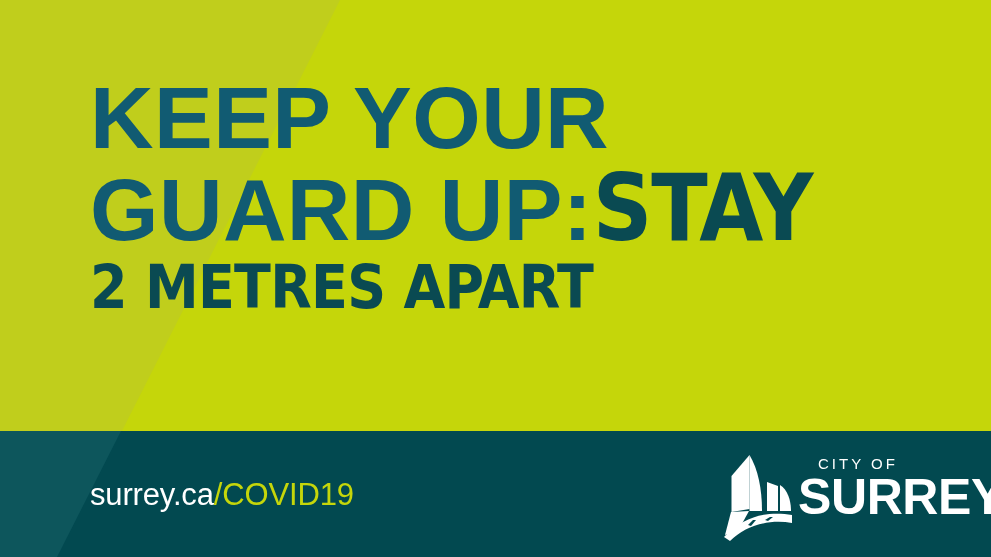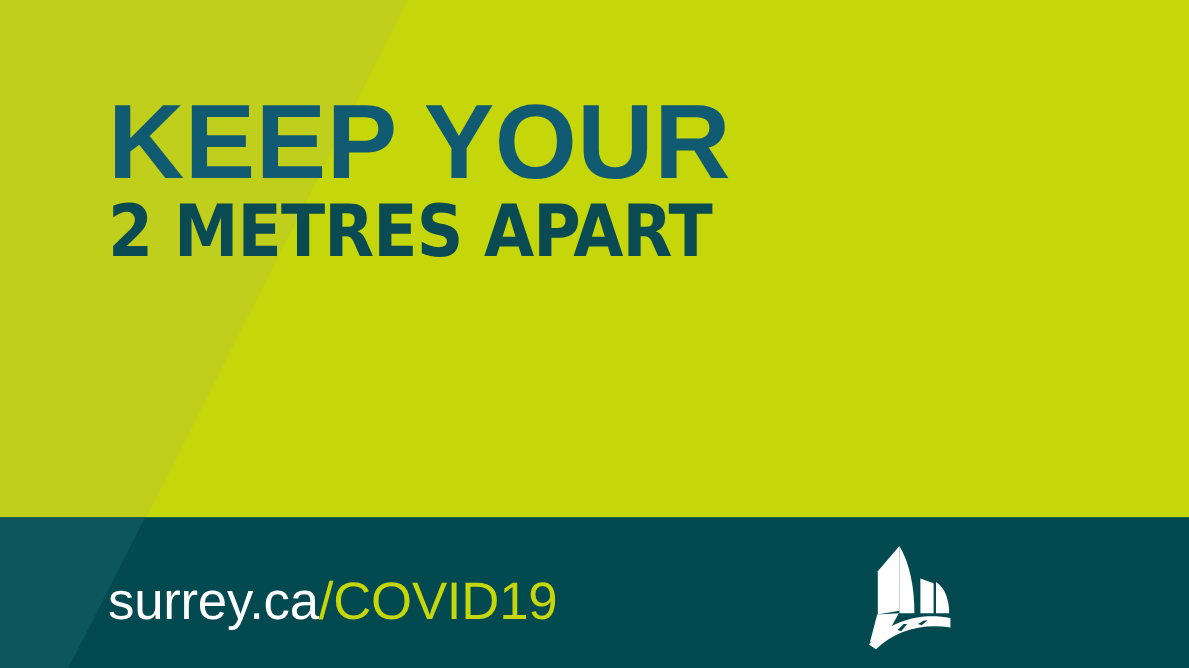--- a/index.html
+++ b/index.html
@@ -90,21 +90,21 @@
     font-family: "DejaVu Sans Condensed", "Liberation Sans Narrow", "Liberation Sans", sans-serif;
     font-stretch: condensed;
     letter-spacing: -0.012em;
   }
 
   
   .url {
     position: absolute;
     left: 90px;
     top: 477px;
-    font-size: 44px;
+    font-size: 31px;
     font-weight: normal;
     letter-spacing: -0.005em;
     white-space: nowrap;
   }
   .url .u-base { color: #ffffff; }
   .url .u-hl { color: #c5d60a; }
 
   
   .logo {
     position: absolute;
@@ -157,20 +157,23 @@
   <div class="panel-green">
     <div class="panel-green-shade"></div>
   </div>
 
   <div class="panel-footer">
     <div class="panel-footer-shade"></div>
   </div>
 
   <div class="headline">
     <span class="hl-line hl-1">KEEP YOUR</span>
+    <span class="hl-line hl-2">
+      <span class="lt">GUARD UP:</span><span class="dk">STAY</span>
+    </span>
     <span class="hl-line hl-3">2 METRES APART</span>
   </div>
 
   <div class="url">
     <span class="u-base">surrey.ca</span><span class="u-hl">/COVID19</span>
   </div>
 
   <div class="logo">
 
     <div class="logo-mark">
@@ -184,16 +187,20 @@
 
         <path d="M6 88 C 26 66, 52 62, 74 66 L 74 74 C 52 70, 28 76, 12 92 Z" fill="#ffffff"></path>
 
         <path d="M7 86 L 13 63 L 31 62 L 20 82 Z" fill="#ffffff"></path>
 
         <path d="M30 76 L 35 71 L 38 71 L 33 77 Z" fill="#024950"></path>
         <path d="M47 71 L 52 68 L 55 68 L 50 72 Z" fill="#024950"></path>
       </svg>
     </div>
 
+    <div class="logo-word">
+      <div class="logo-cityof">CITY OF</div>
+      <div class="logo-surrey">SURREY</div>
+    </div>
 
   </div>
 
 </div>
 
 </body></html>

